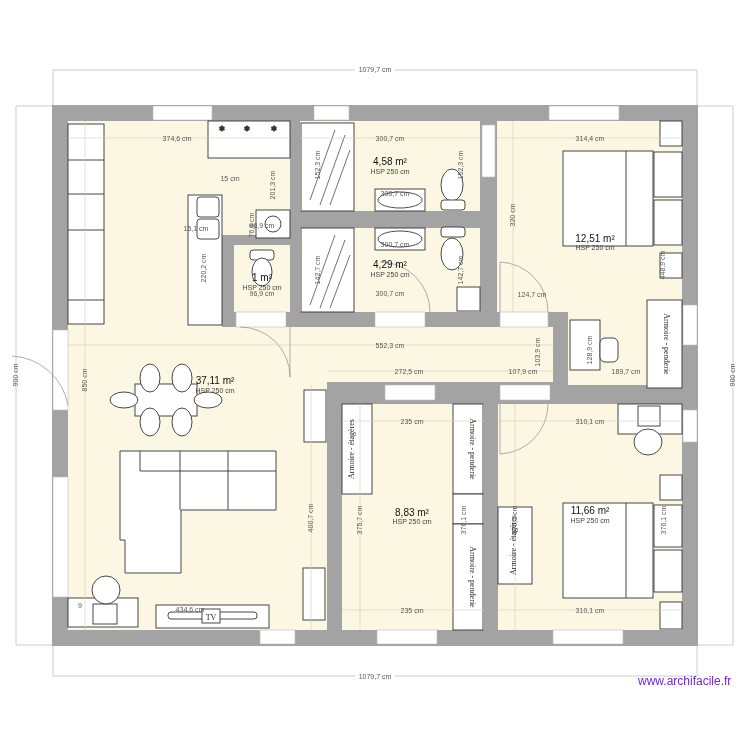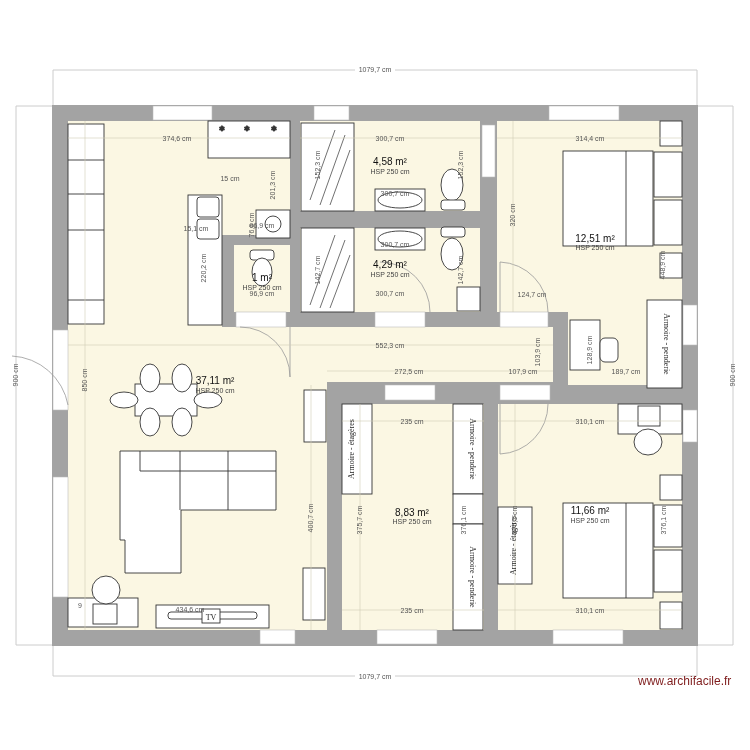--- a/index.html
+++ b/index.html
@@ -1,21 +1,21 @@
 <!DOCTYPE html>
 <html><head>
 <meta charset="utf-8">
 <style>
   html, body { margin:0; padding:0; background:#ffffff; }
   body { width:750px; height:750px; position:relative; overflow:hidden; font-family:"Liberation Sans", sans-serif; }
   #plan { position:absolute; left:0; top:0; width:750px; height:750px; }
   .dim { font-family:"Liberation Sans", sans-serif; font-size:7px; fill:#555; }
   .area { font-family:"Liberation Sans", sans-serif; font-size:10px; fill:#111; }
   .hsp { font-family:"Liberation Sans", sans-serif; font-size:7px; fill:#444; }
-  .wm { position:absolute; left:638px; top:674px; font-size:12px; color:#7f1d1d; font-family:"Liberation Sans", sans-serif; }
+  .wm { position:absolute; left:638px; top:674px; font-size:12px; color:#6d28d9; font-family:"Liberation Sans", sans-serif; }
   .lbl { font-family:"Liberation Serif", serif; font-size:8px; fill:#222; }
 </style>
 </head>
 <body>
 
 <svg id="plan" viewBox="0 0 750 750" xmlns="http://www.w3.org/2000/svg">
 
   <g stroke="#cccccc" stroke-width="1" fill="none">
     <line x1="53" y1="70" x2="697" y2="70"></line>
     <line x1="53" y1="70" x2="53" y2="105"></line>

